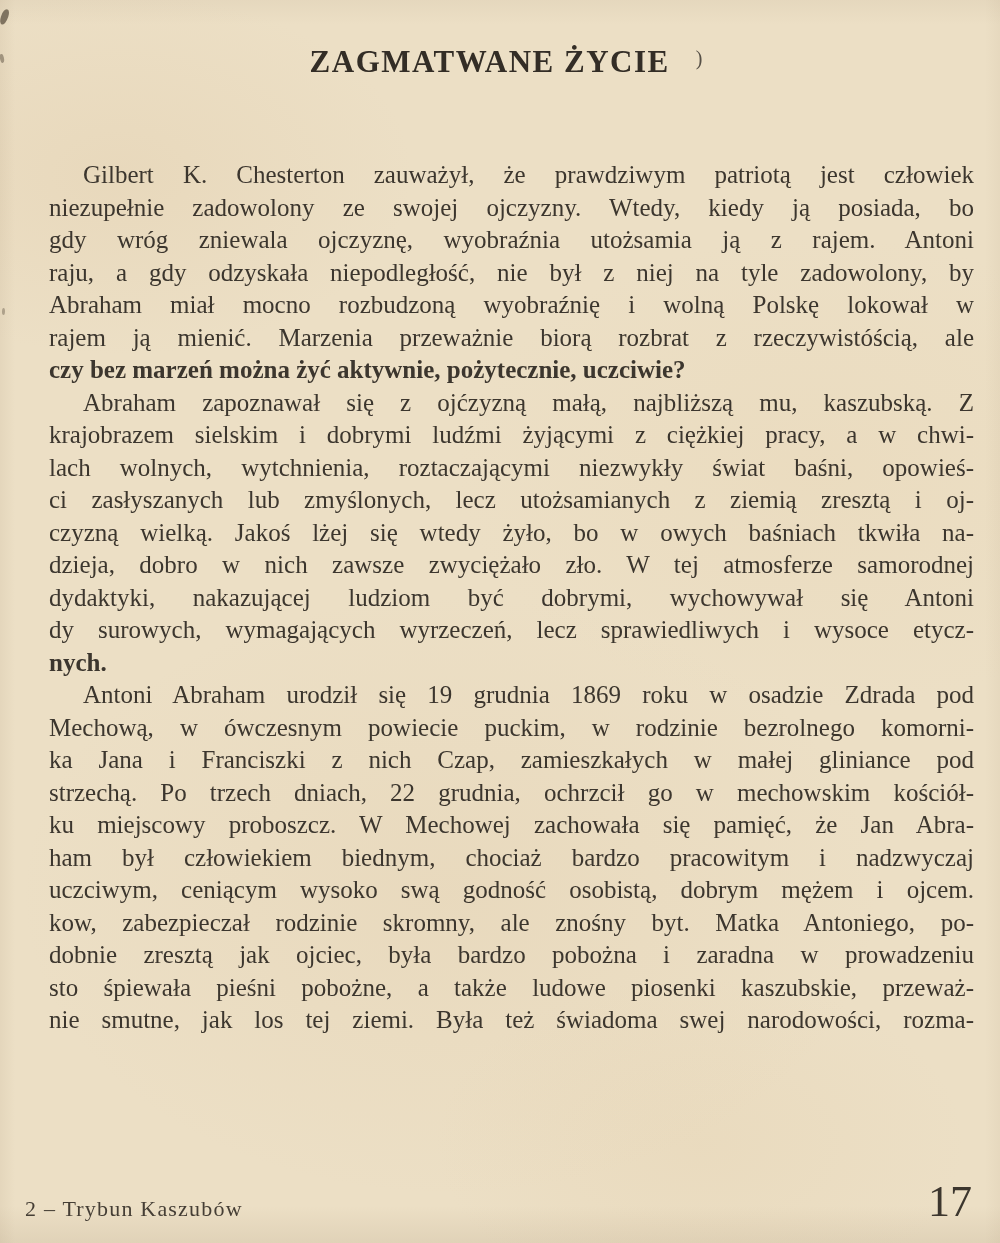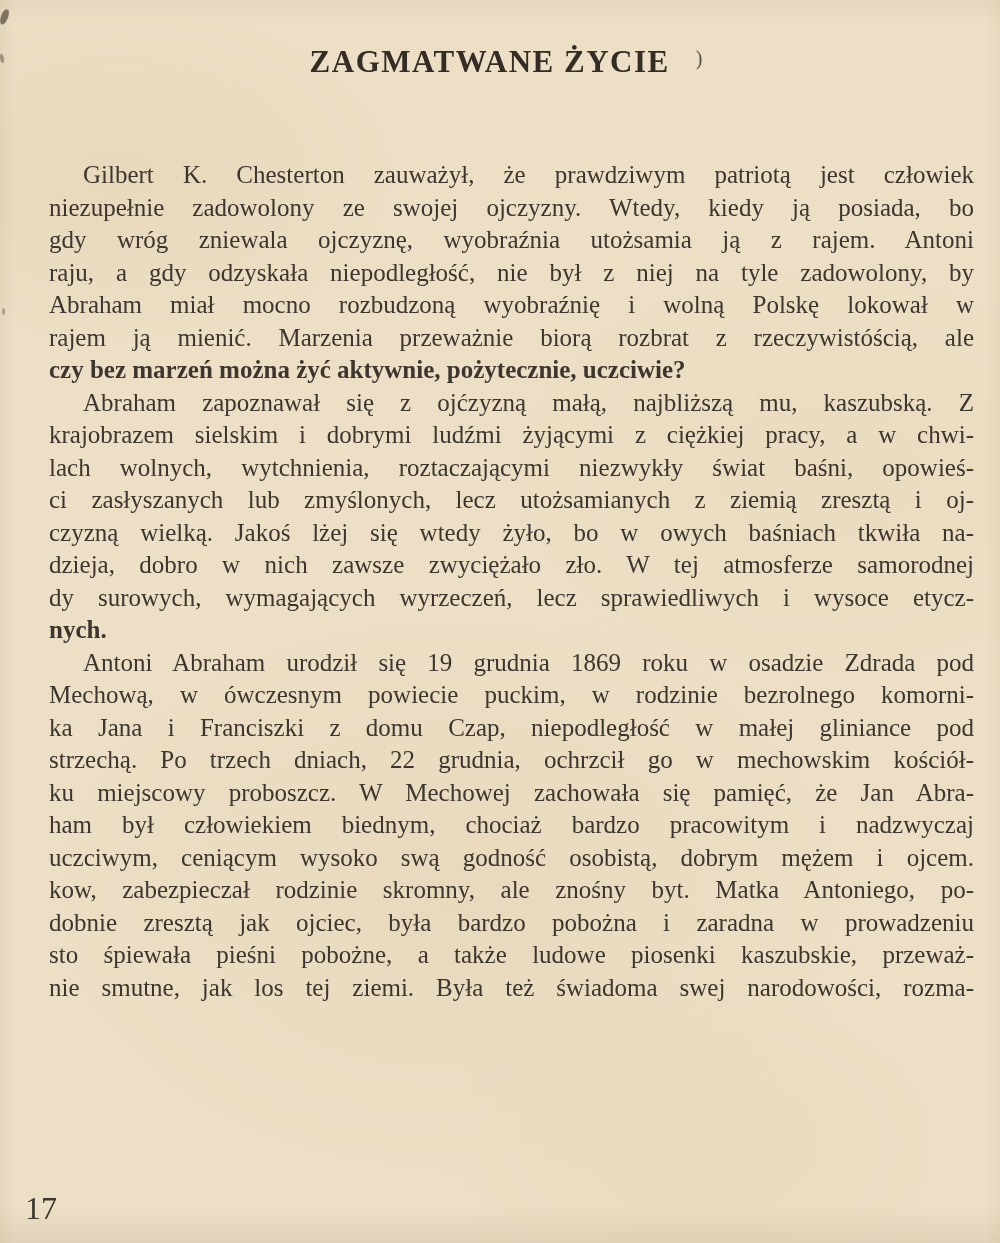--- a/index.html
+++ b/index.html
@@ -92,21 +92,21 @@
     display: flex;
     justify-content: space-between;
     align-items: baseline;
     color: #453e35;
   }
   .footer-signature {
     font-size: 22px;
     letter-spacing: 1.2px;
   }
   .page-number {
-    font-size: 32px;
+    font-size: 44px;
     color: #3c362e;
   }
 </style>
 </head>
 <body>
 
 <div class="page">
   <div class="texture"></div>
   <div class="speck s1"></div>
   <div class="speck s2"></div>
@@ -123,31 +123,33 @@
       <div class="line">raju, a gdy odzyskała niepodległość, nie był z niej na tyle zadowolony, by</div>
       <div class="line">Abraham miał mocno rozbudzoną wyobraźnię i wolną Polskę lokował w</div>
       <div class="line">rajem ją mienić. Marzenia przeważnie biorą rozbrat z rzeczywistóścią, ale</div>
       <div class="line lastline">czy bez marzeń można żyć aktywnie, pożytecznie, uczciwie?</div>
       <div class="line indent">Abraham zapoznawał się z ojćzyzną małą, najbliższą mu, kaszubską. Z</div>
       <div class="line">krajobrazem sielskim i dobrymi ludźmi żyjącymi z ciężkiej pracy, a w chwi-</div>
       <div class="line">lach wolnych, wytchnienia, roztaczającymi niezwykły świat baśni, opowieś-</div>
       <div class="line">ci zasłyszanych lub zmyślonych, lecz utożsamianych z ziemią zresztą i oj-</div>
       <div class="line">czyzną wielką. Jakoś lżej się wtedy żyło, bo w owych baśniach tkwiła na-</div>
       <div class="line">dzieja, dobro w nich zawsze zwyciężało zło. W tej atmosferze samorodnej</div>
+      <div class="line">dydaktyki, nakazującej ludziom być dobrymi, wychowywał się Antoni</div>
       <div class="line">dy surowych, wymagających wyrzeczeń, lecz sprawiedliwych i wysoce etycz-</div>
       <div class="line lastline">nych.</div>
       <div class="line indent">Antoni Abraham urodził się 19 grudnia 1869 roku w osadzie Zdrada pod</div>
       <div class="line">Mechową, w ówczesnym powiecie puckim, w rodzinie bezrolnego komorni-</div>
-      <div class="line">ka Jana i Franciszki z domu Czap, niepodległość w małej gliniance pod</div>
+      <div class="line">ka Jana i Franciszki z nich Czap, zamieszkałych w małej gliniance pod</div>
       <div class="line">strzechą. Po trzech dniach, 22 grudnia, ochrzcił go w mechowskim kościół-</div>
       <div class="line">ku miejscowy proboszcz. W Mechowej zachowała się pamięć, że Jan Abra-</div>
       <div class="line">ham był człowiekiem biednym, chociaż bardzo pracowitym i nadzwyczaj</div>
       <div class="line">uczciwym, ceniącym wysoko swą godność osobistą, dobrym mężem i ojcem.</div>
       <div class="line">kow, zabezpieczał rodzinie skromny, ale znośny byt. Matka Antoniego, po-</div>
       <div class="line">dobnie zresztą jak ojciec, była bardzo pobożna i zaradna w prowadzeniu</div>
       <div class="line">sto śpiewała pieśni pobożne, a także ludowe piosenki kaszubskie, przeważ-</div>
       <div class="line">nie smutne, jak los tej ziemi. Była też świadoma swej narodowości, rozma-</div>
     </div>
 
   <div class="footer">
+    <span class="footer-signature">2 – Trybun Kaszubów</span>
     <span class="page-number">17</span>
   </div>
 </div>
 
 </body></html>

